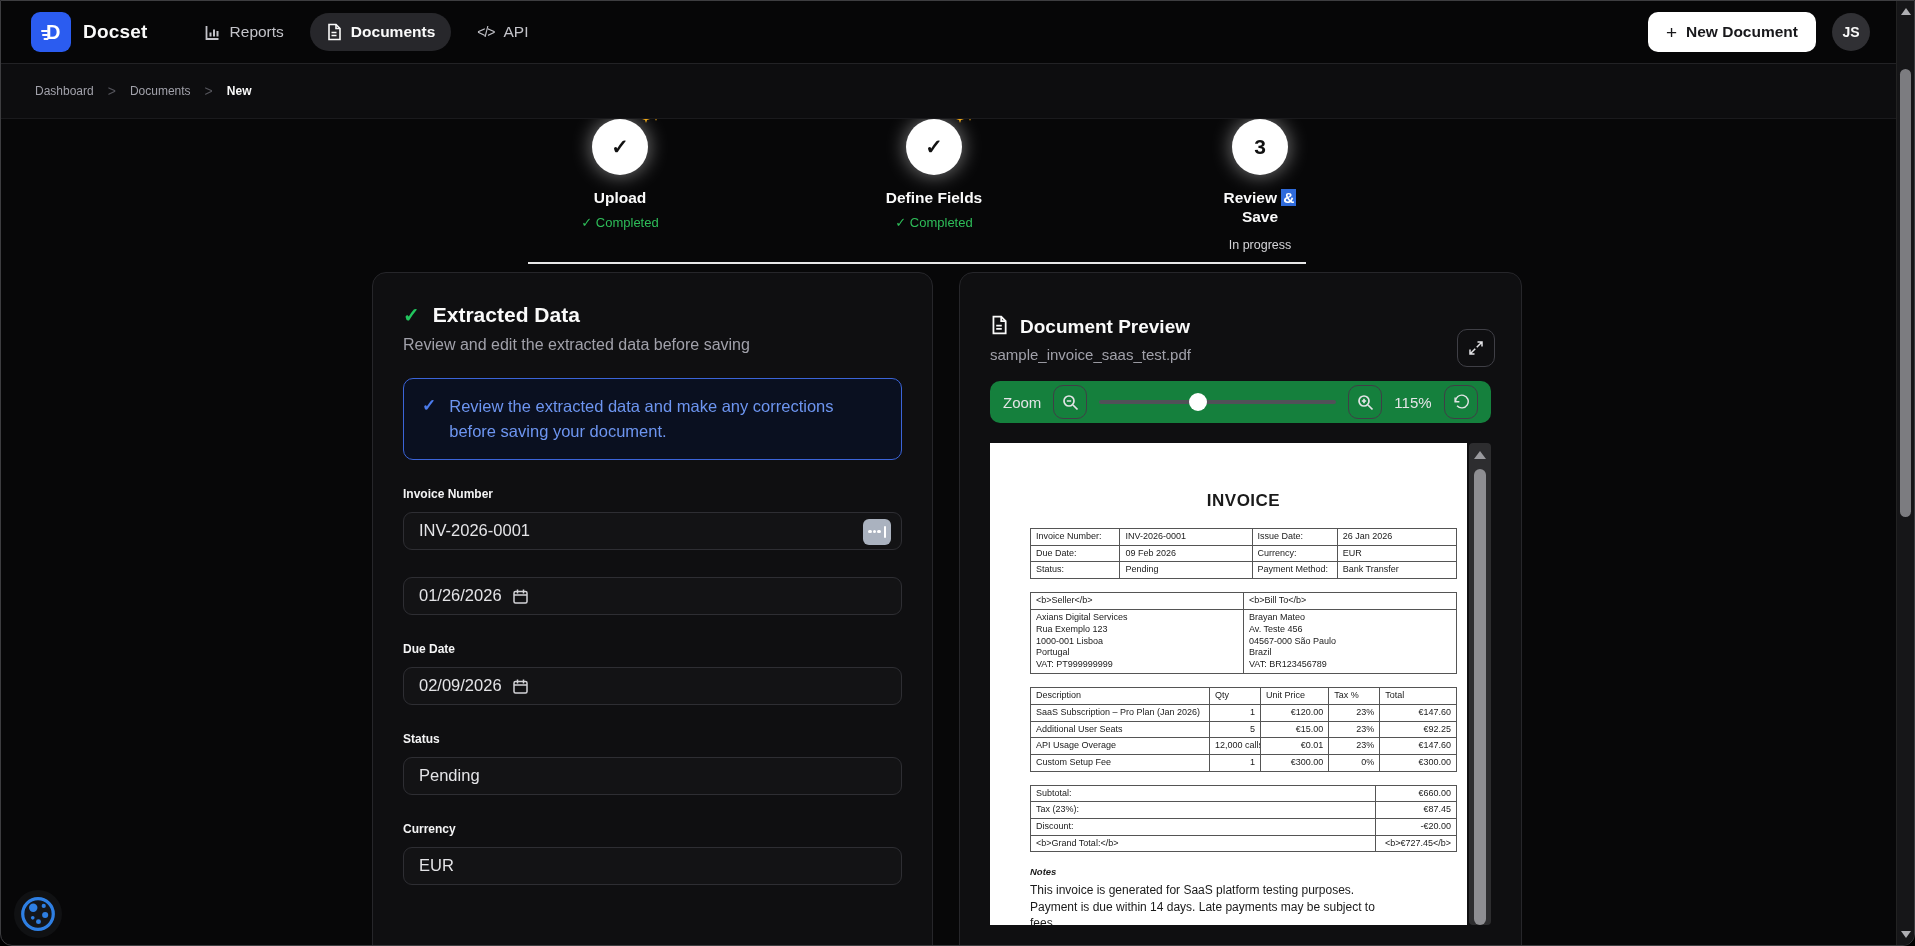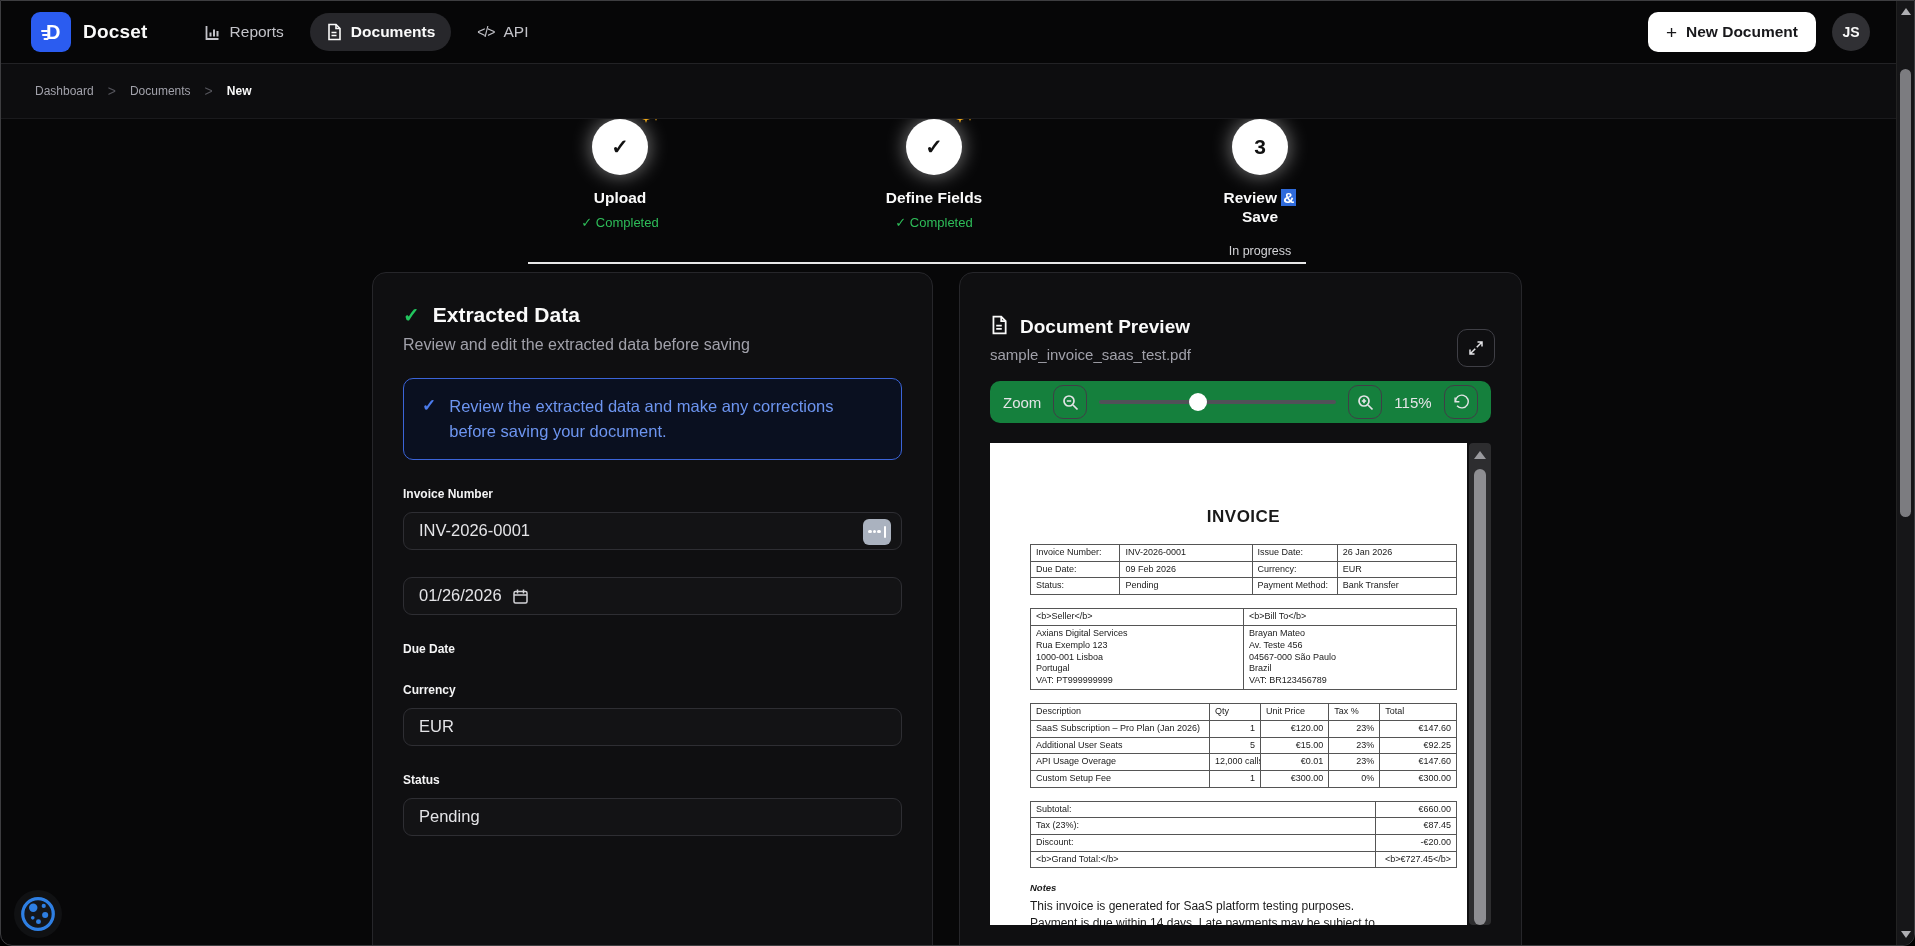--- a/index.html
+++ b/index.html
@@ -54,21 +54,21 @@
   .step-1 { left:529px; } .step-2 { left:843px; } .step-3 { left:1169px; }
   .step-circle {
     position:relative; width:56px; height:56px; margin:0 auto; border-radius:50%; background:#fff;
     display:flex; align-items:center; justify-content:center; color:#111; font-size:21px; font-weight:bold;
     box-shadow:0 0 20px rgba(255,255,255,.5);
   }
   .sparkle { position:absolute; top:-16px; right:-18px; }
   .step-label { margin-top:14px; font-size:15.5px; font-weight:bold; color:#fafafa; line-height:1.2; }
   .step-label .hl { background:#2f6bdb; color:#fff; padding:0 2px; }
   .step-status { margin-top:7px; font-size:13px; color:#2ebd59; }
-  .step-status.progress { color:#d4d4d8; font-size:12.5px; margin-top:18px; }
+  .step-status.progress { color:#d4d4d8; font-size:12.5px; margin-top:12px; }
 
   
   .card {
     position:absolute; background:#0f0f11; border:1px solid #26262a; border-radius:14px;
   }
   .card-left  { left:371px; top:271px; width:561px; height:700px; padding:30px; }
   .card-right { left:958px; top:271px; width:563px; height:700px; padding:26px 30px; }
 
   
   .xd-header { display:flex; align-items:center; gap:13px; }
@@ -112,21 +112,21 @@
   .zoom-btn {
     width:34px; height:34px; border-radius:10px; border:1px solid #3f3f46; background:transparent;
     display:flex; align-items:center; justify-content:center; cursor:pointer; flex:none;
   }
   .slider { position:relative; flex:1; height:18px; cursor:pointer; }
   .slider-track { position:absolute; left:0; right:0; top:7px; height:4px; background:#515158; border-radius:2px; }
   .slider-thumb { position:absolute; left:38%; top:0; width:18px; height:18px; border-radius:50%; background:#fff; }
   .zoom-pct { font-size:15px; color:#e4e4e7; min-width:38px; text-align:center; }
 
   .preview-area { margin-top:20px; display:flex; gap:2px; height:482px; }
-  .doc-page { flex:1; background:#fff; color:#1a1a1a; overflow:hidden; padding:64px 10px 0 40px; }
+  .doc-page { flex:1; background:#fff; color:#1a1a1a; overflow:hidden; padding:48px 10px 0 40px; }
   .pv-scrollbar { width:22px; background:#2d2d2f; border-radius:4px; position:relative; }
   .pv-thumb { position:absolute; left:5px; right:5px; top:26px; bottom:0; background:#8e8e92; border-radius:6px; }
   .tri-up    { width:0; height:0; border-left:6px solid transparent; border-right:6px solid transparent; border-bottom:8px solid #9a9a9e; margin:8px auto 0; }
 
   
   .inv { font-family:"Liberation Sans", sans-serif; color:#1a1a1a; }
   .inv-title { text-align:center; font-size:17px; font-weight:bold; letter-spacing:.5px; margin-bottom:17px; }
   .inv table { border-collapse:collapse; width:100%; table-layout:fixed; }
   .inv td, .inv th { border:1px solid #555; font-size:9px; font-weight:normal; text-align:left; padding:2px 5px; line-height:1.3; vertical-align:top; white-space:nowrap; overflow:hidden; }
   .inv .num { text-align:right; }
@@ -286,33 +286,42 @@
           <svg width="17" height="17" viewBox="0 0 17 17" fill="none" stroke="#d4d4d8" stroke-width="1.5">
             <rect x="2" y="3.5" width="13" height="11.5" rx="1.5"></rect>
               <path d="M2 7h13M5.5 1.5v4M11.5 1.5v4"></path>
           </svg>
         </span>
       </div>
     </div>
 
     <div class="field-group">
       <div class="field-label">Due Date</div>
+      <div class="field-input">
+        <span>02/09/2026</span>
+        <span class="cal-icon">
+          <svg width="17" height="17" viewBox="0 0 17 17" fill="none" stroke="#d4d4d8" stroke-width="1.5">
+            <rect x="2" y="3.5" width="13" height="11.5" rx="1.5"></rect>
+              <path d="M2 7h13M5.5 1.5v4M11.5 1.5v4"></path>
+          </svg>
+        </span>
+      </div>
+    </div>
+
+    <div class="field-group">
+      <div class="field-label">Status</div>
+      <div class="field-input">
+        <span>Pending</span>
+      </div>
     </div>
 
     <div class="field-group">
       <div class="field-label">Currency</div>
       <div class="field-input">
         <span>EUR</span>
-      </div>
-    </div>
-
-    <div class="field-group">
-      <div class="field-label">Status</div>
-      <div class="field-input">
-        <span>Pending</span>
       </div>
     </div>
   </div>
 
   <div class="card card-right">
     <button class="expand-btn">
       <svg width="18" height="18" viewBox="0 0 24 24" fill="none" stroke="#e4e4e7" stroke-width="2">
         <path d="M14 4h6v6M20 4l-7 7M10 20H4v-6M4 20l7-7"></path>
       </svg>
     </button>

